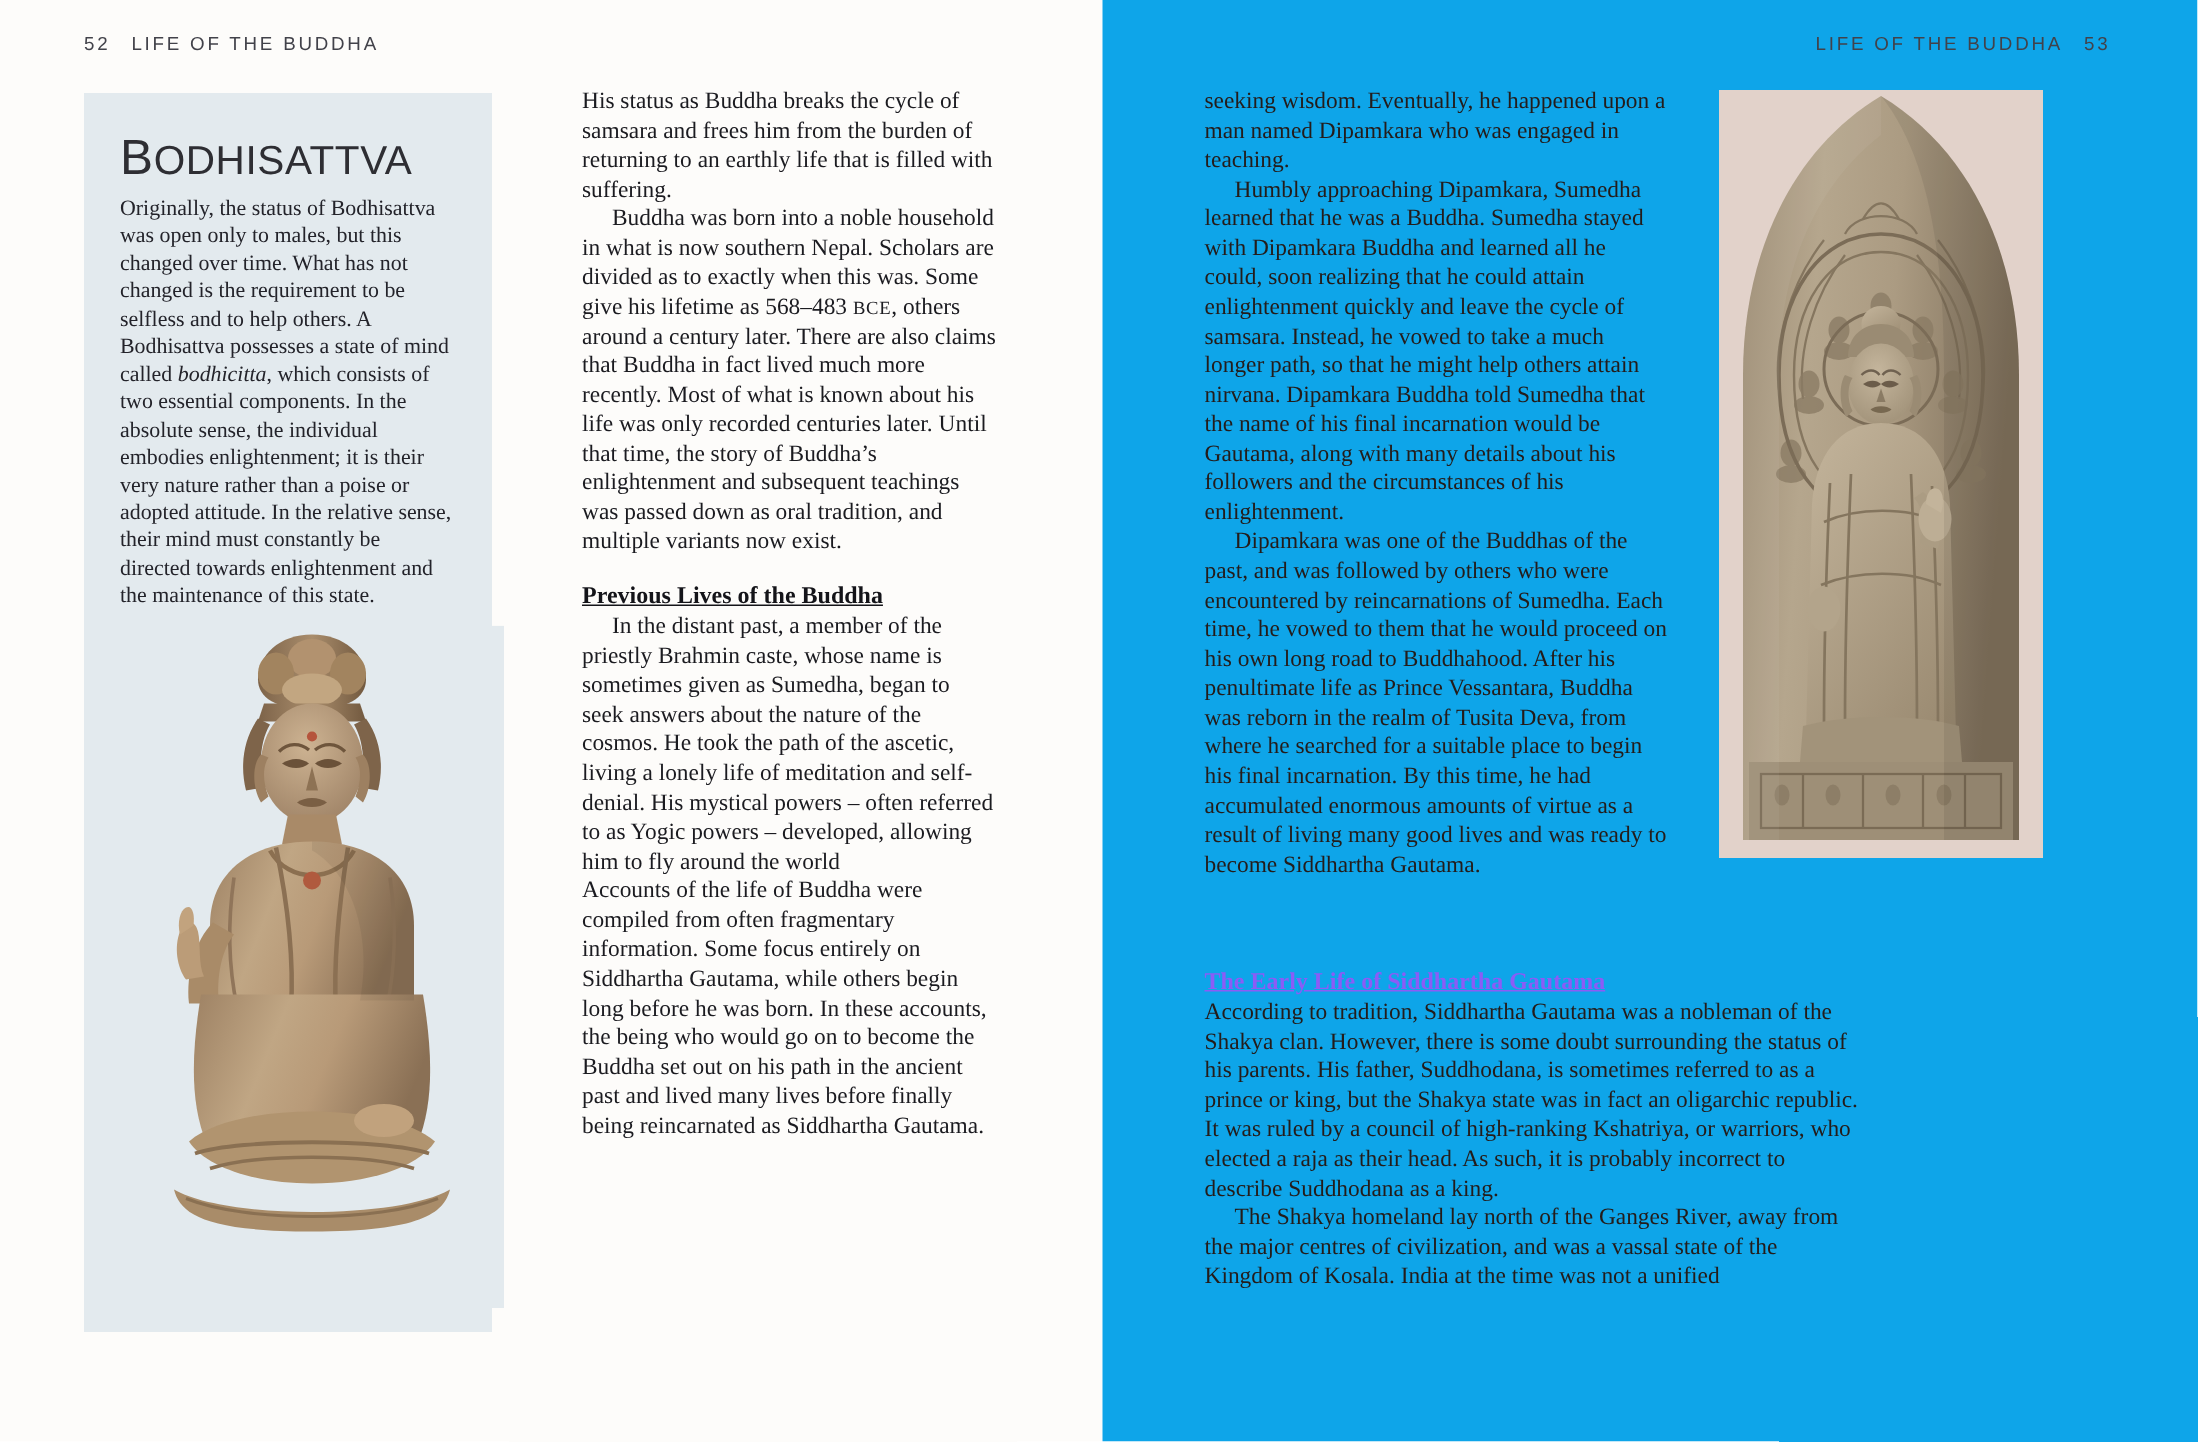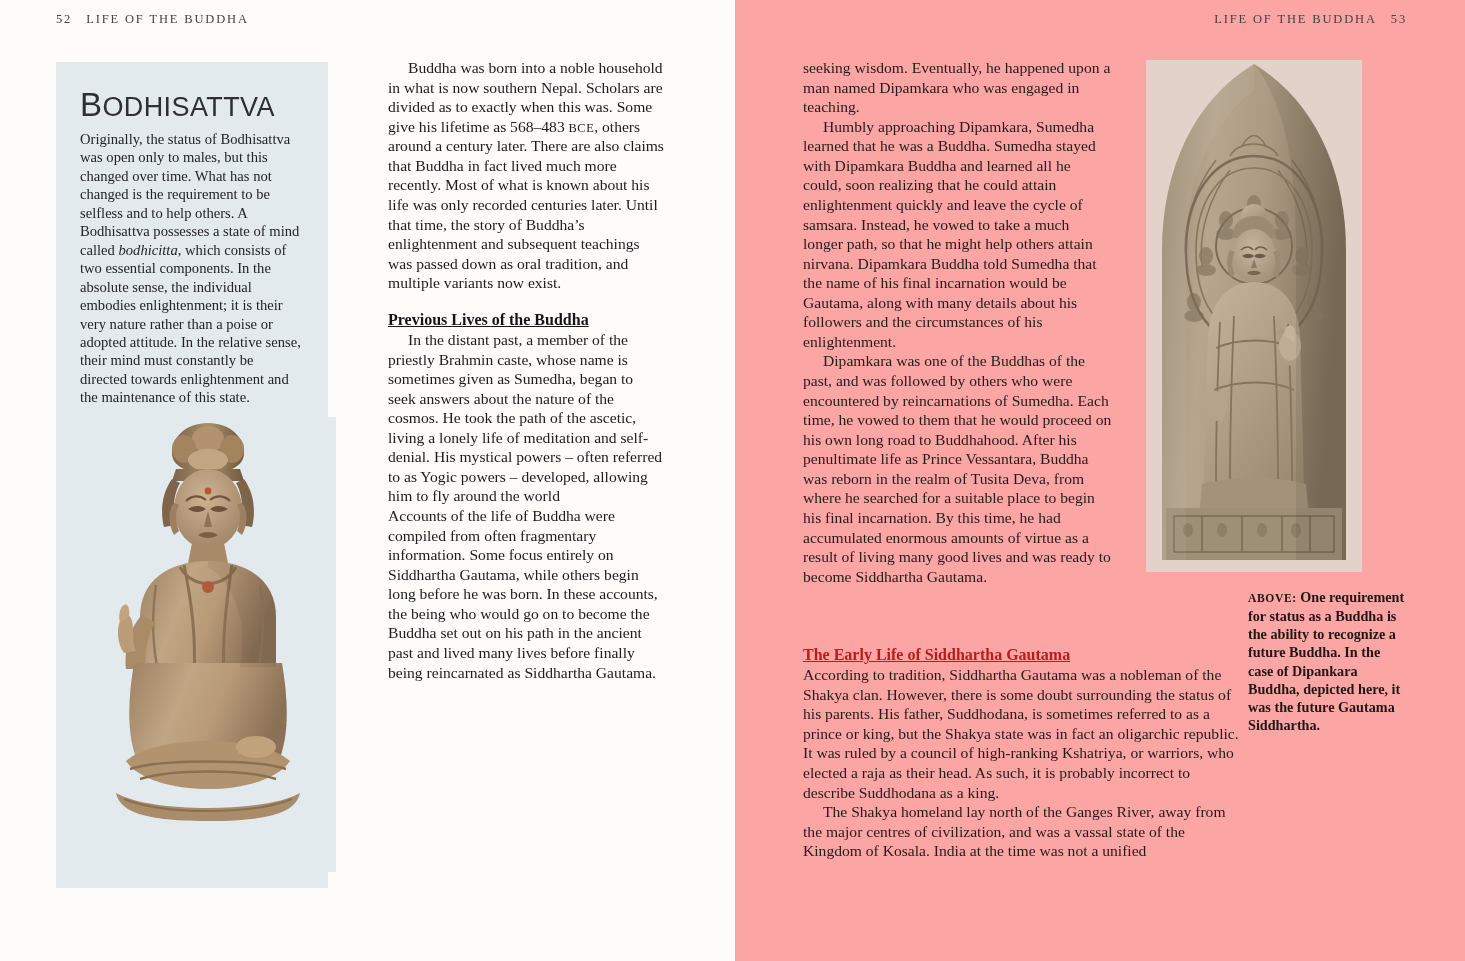--- a/index.html
+++ b/index.html
@@ -25,28 +25,28 @@
     position: relative;
     height: 961px;
     box-sizing: border-box;
   }
   .page-left {
     width: 735px;
     background: #fdfcfa;
   }
   .page-right {
     width: 730px;
-    background: #fca5a5;
+    background: #0ea5e9;
   }
 
   
   .runhead {
     position: absolute;
-    top: 12px;
-    font-family: Liberation Serif, serif;
+    top: 22px;
+    font-family: Liberation Sans, sans-serif;
     font-size: 12.5px;
     letter-spacing: 1.85px;
     color: #42424a;
     white-space: nowrap;
     text-align: center;
   }
   .runhead-left { left: 56px; }
   .runhead-right { right: 58px; }
   .runhead .folio-l { margin-right: 14px; }
   .runhead .folio-r { margin-left: 14px; }
@@ -260,20 +260,21 @@
 
           <path d="M36 376 C70 396 186 396 220 376 C216 392 200 404 128 404 C56 404 40 392 36 376 Z" fill="#a98c69"></path>
           <path d="M44 382 C84 398 172 398 212 382" stroke="#8a7052" stroke-width="2" fill="none"></path>
 
           <path d="M128 144 C168 144 196 164 196 200 L196 250 L160 250 C168 210 156 166 128 150 Z" fill="#000" opacity="0.06"></path>
         </svg>
       </div>
     </div>
 
     <div class="col-left-main">
+      <p class="bodytext">His status as Buddha breaks the cycle of samsara and frees him from the burden of returning to an earthly life that is filled with suffering.</p>
       <p class="bodytext indent"><span>Buddha was born into a noble household in what is now southern Nepal. Scholars are divided as to exactly when this was. Some give his lifetime as 568–483 </span><span class="smallcaps">BCE</span><span>, others around a century later. There are also claims that Buddha in fact lived much more recently. Most of what is known about his life was only recorded centuries later. Until that time, the story of Buddha’s enlightenment and subsequent teachings was passed down as oral tradition, and multiple variants now exist.</span></p>
       <h3 class="subhead">Previous Lives of the Buddha</h3>
       <p class="bodytext indent">In the distant past, a member of the priestly Brahmin caste, whose name is sometimes given as Sumedha, began to seek answers about the nature of the cosmos. He took the path of the ascetic, living a lonely life of meditation and self-denial. His mystical powers – often referred to as Yogic powers – developed, allowing him to fly around the world</p>
       <p class="bodytext">Accounts of the life of Buddha were compiled from often fragmentary information. Some focus entirely on Siddhartha Gautama, while others begin long before he was born. In these accounts, the being who would go on to become the Buddha set out on his path in the ancient past and lived many lives before finally being reincarnated as Siddhartha Gautama.</p>
     </div>
   </div>
 
   <div class="page page-right">
 
     <div class="runhead runhead-right">
@@ -283,21 +284,21 @@
     <div class="right-content">
       <div class="narrow-block">
         <p class="bodytext">seeking wisdom. Eventually, he happened upon a man named Dipamkara who was engaged in teaching.</p>
         <p class="bodytext indent">Humbly approaching Dipamkara, Sumedha learned that he was a Buddha. Sumedha stayed with Dipamkara Buddha and learned all he could, soon realizing that he could attain enlightenment quickly and leave the cycle of samsara. Instead, he vowed to take a much longer path, so that he might help others attain nirvana. Dipamkara Buddha told Sumedha that the name of his final incarnation would be Gautama, along with many details about his followers and the circumstances of his enlightenment.</p>
         <p class="bodytext indent">Dipamkara was one of the Buddhas of the past, and was followed by others who were encountered by reincarnations of Sumedha. Each time, he vowed to them that he would proceed on his own long road to Buddhahood. After his penultimate life as Prince Vessantara, Buddha was reborn in the realm of Tusita Deva, from where he searched for a suitable place to begin his final incarnation. By this time, he had accumulated enormous amounts of virtue as a result of living many good lives and was ready to become Siddhartha Gautama.</p>
       </div>
     </div>
   </div>
 
   <div style="position:absolute; left:803px; top:645px; width:437px;">
-    <h3 class="subhead" style="color:#b91c1c; margin-top:0;">The Early Life of Siddhartha Gautama</h3>
+    <h3 class="subhead" style="color:#8b5cf6; margin-top:0;">The Early Life of Siddhartha Gautama</h3>
     <p class="bodytext" style="color:#241c1a;">According to tradition, Siddhartha Gautama was a nobleman of the Shakya clan. However, there is some doubt surrounding the status of his parents. His father, Suddhodana, is sometimes referred to as a prince or king, but the Shakya state was in fact an oligarchic republic. It was ruled by a council of high-ranking Kshatriya, or warriors, who elected a raja as their head. As such, it is probably incorrect to describe Suddhodana as a king.</p>
     <p class="bodytext indent" style="color:#241c1a;">The Shakya homeland lay north of the Ganges River, away from the major centres of civilization, and was a vassal state of the Kingdom of Kosala. India at the time was not a unified</p>
   </div>
 
   <div class="relief-figure">
     <svg viewBox="0 0 216 512" preserveAspectRatio="xMidYMid meet" aria-hidden="true">
       <defs>
         <linearGradient id="stone" x1="0" y1="0" x2="1" y2="0.2">
           <stop offset="0%" stop-color="#9b8a72"></stop>
           <stop offset="30%" stop-color="#b5a68d"></stop>
@@ -391,15 +392,14 @@
         <ellipse cx="76" cy="470" rx="5" ry="7"></ellipse>
         <ellipse cx="116" cy="470" rx="5" ry="7"></ellipse>
         <ellipse cx="150" cy="470" rx="5" ry="7"></ellipse>
       </g>
 
       <path d="M108 4 C168 40 200 110 200 190 L200 500 L150 500 L150 190 C150 110 140 44 108 4 Z" fill="#000" opacity="0.07"></path>
       <path d="M16 190 C16 110 48 40 108 4 L108 30 C64 64 40 120 40 190 L40 500 L16 500 Z" fill="#fff" opacity="0.05"></path>
     </svg>
   </div>
 
-  <div class="relief-caption"><span class="caplabel">ABOVE:</span><span> One requirement for status as a Buddha is the ability to recognize a future Buddha. In the case of Dipankara Buddha, depicted here, it was the future Gautama Siddhartha.</span></div>
 
 </div>
 
 </body></html>

